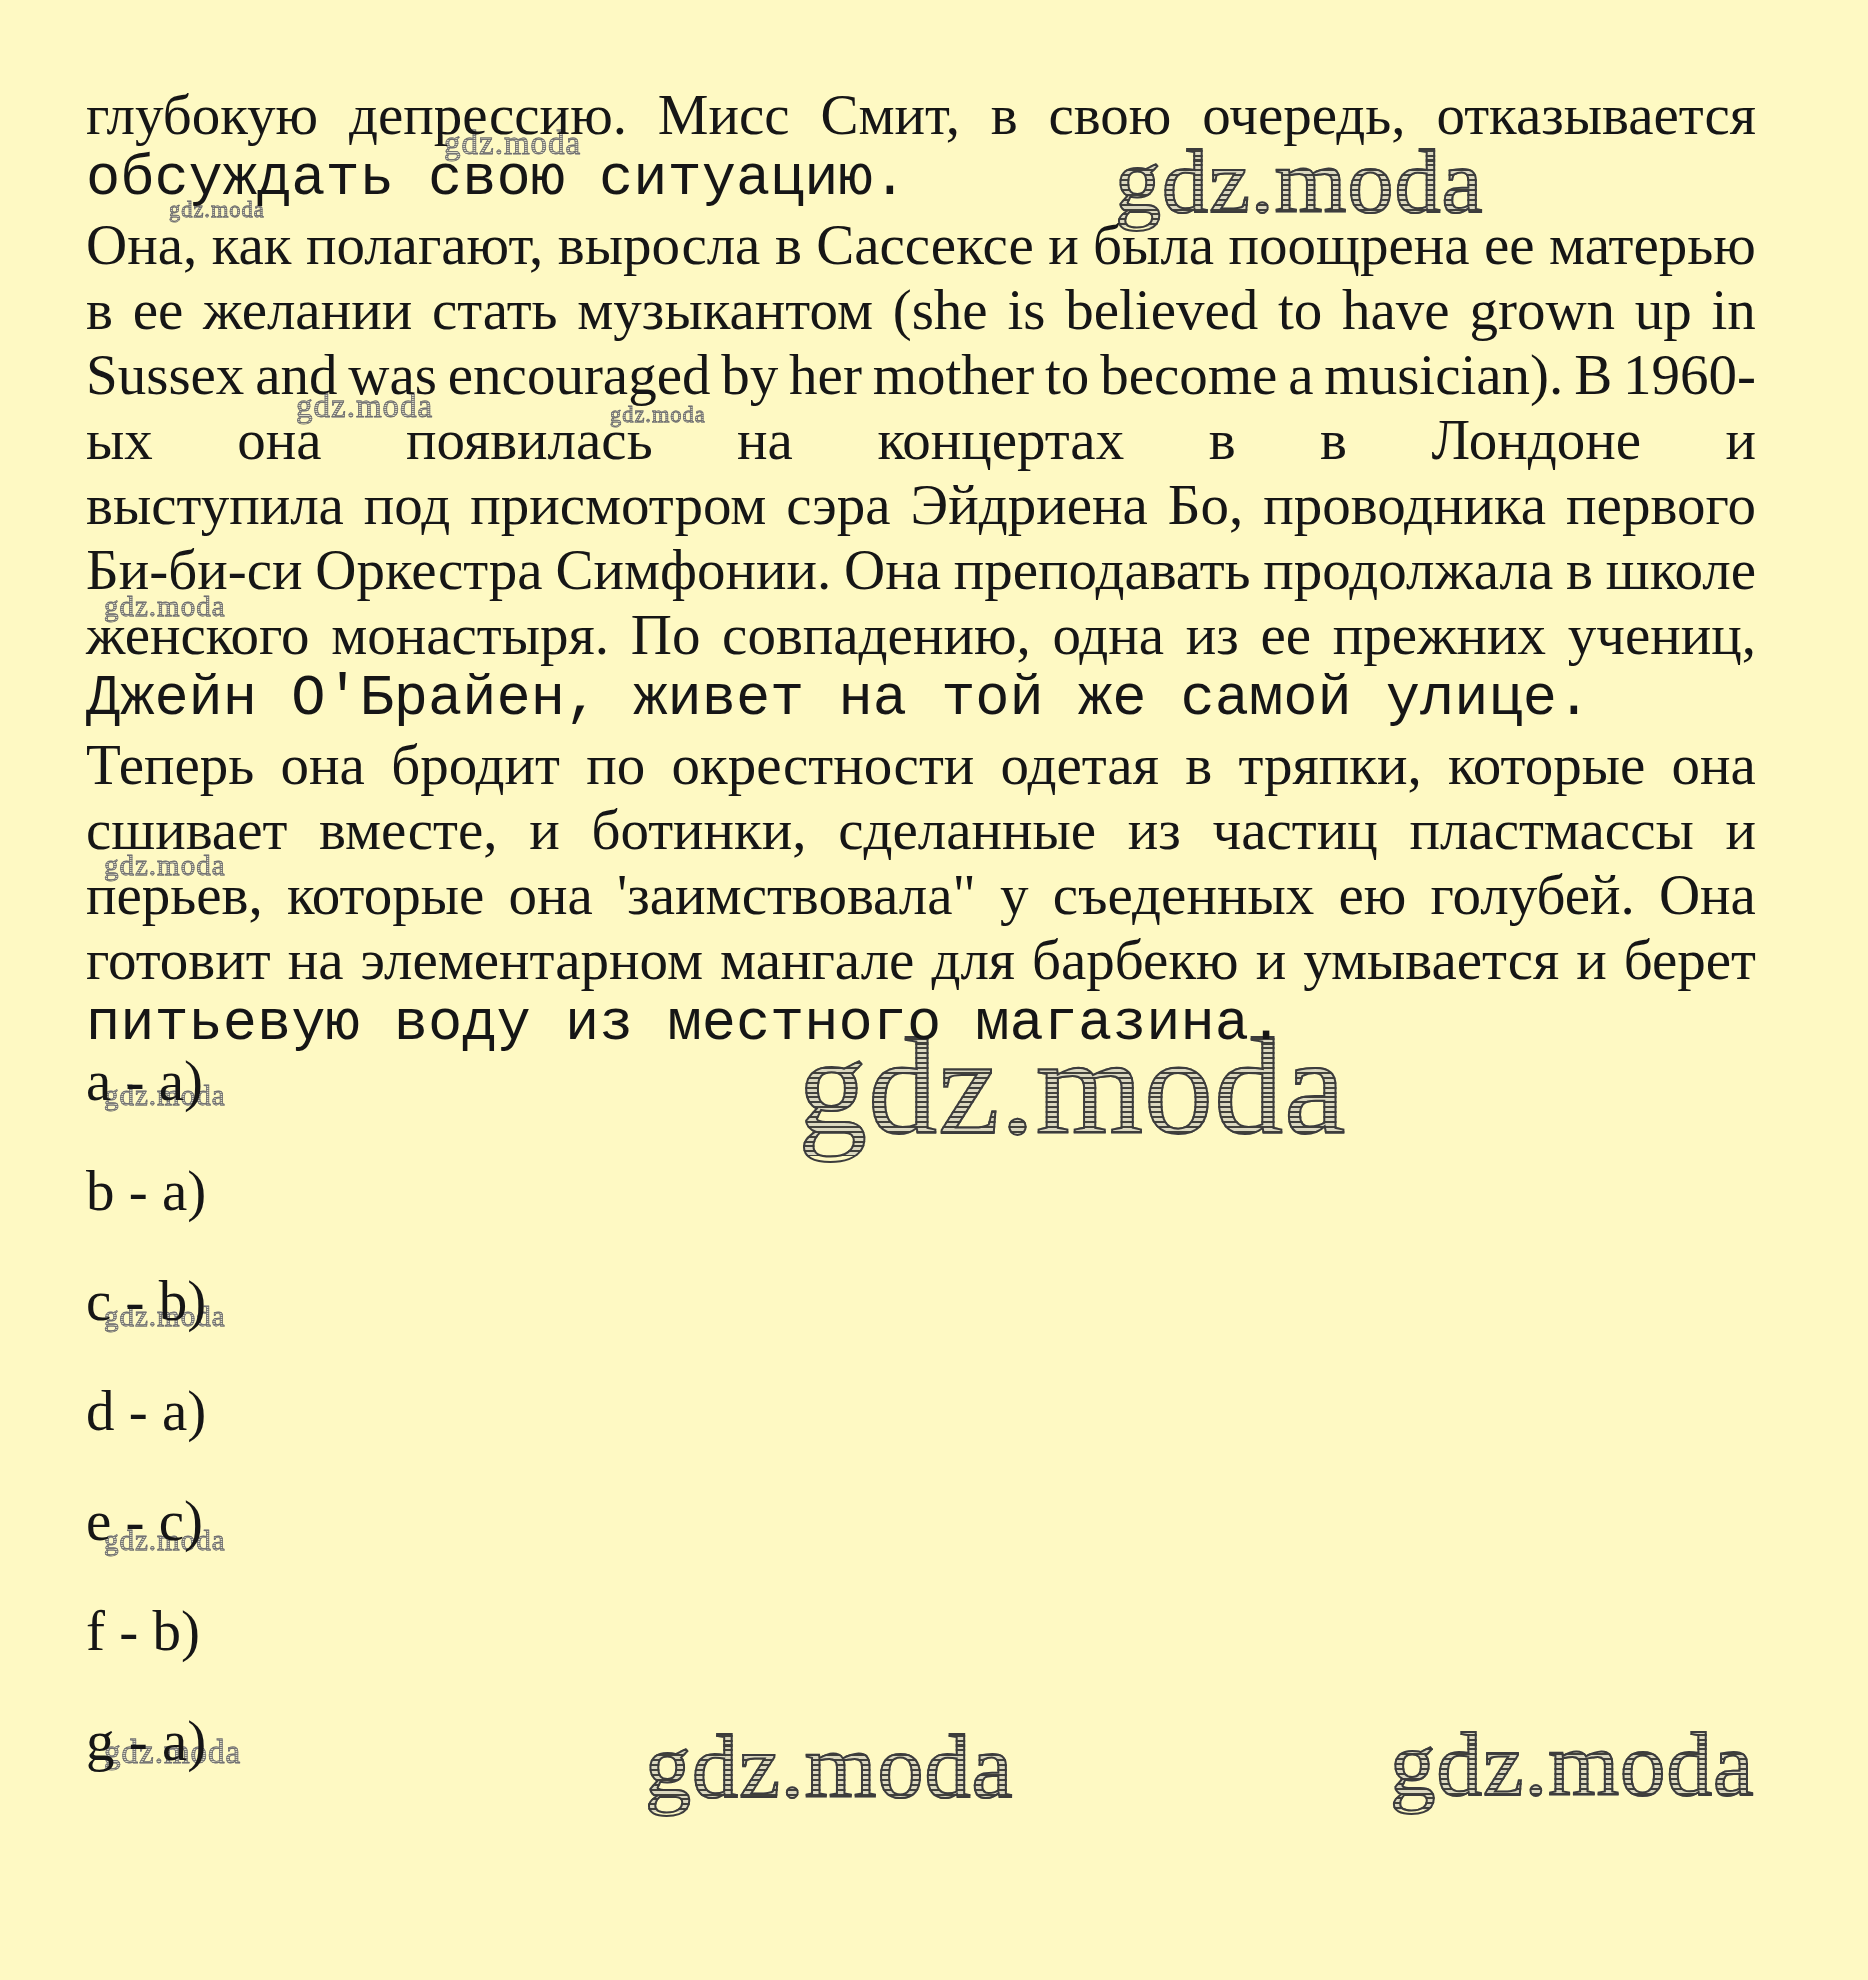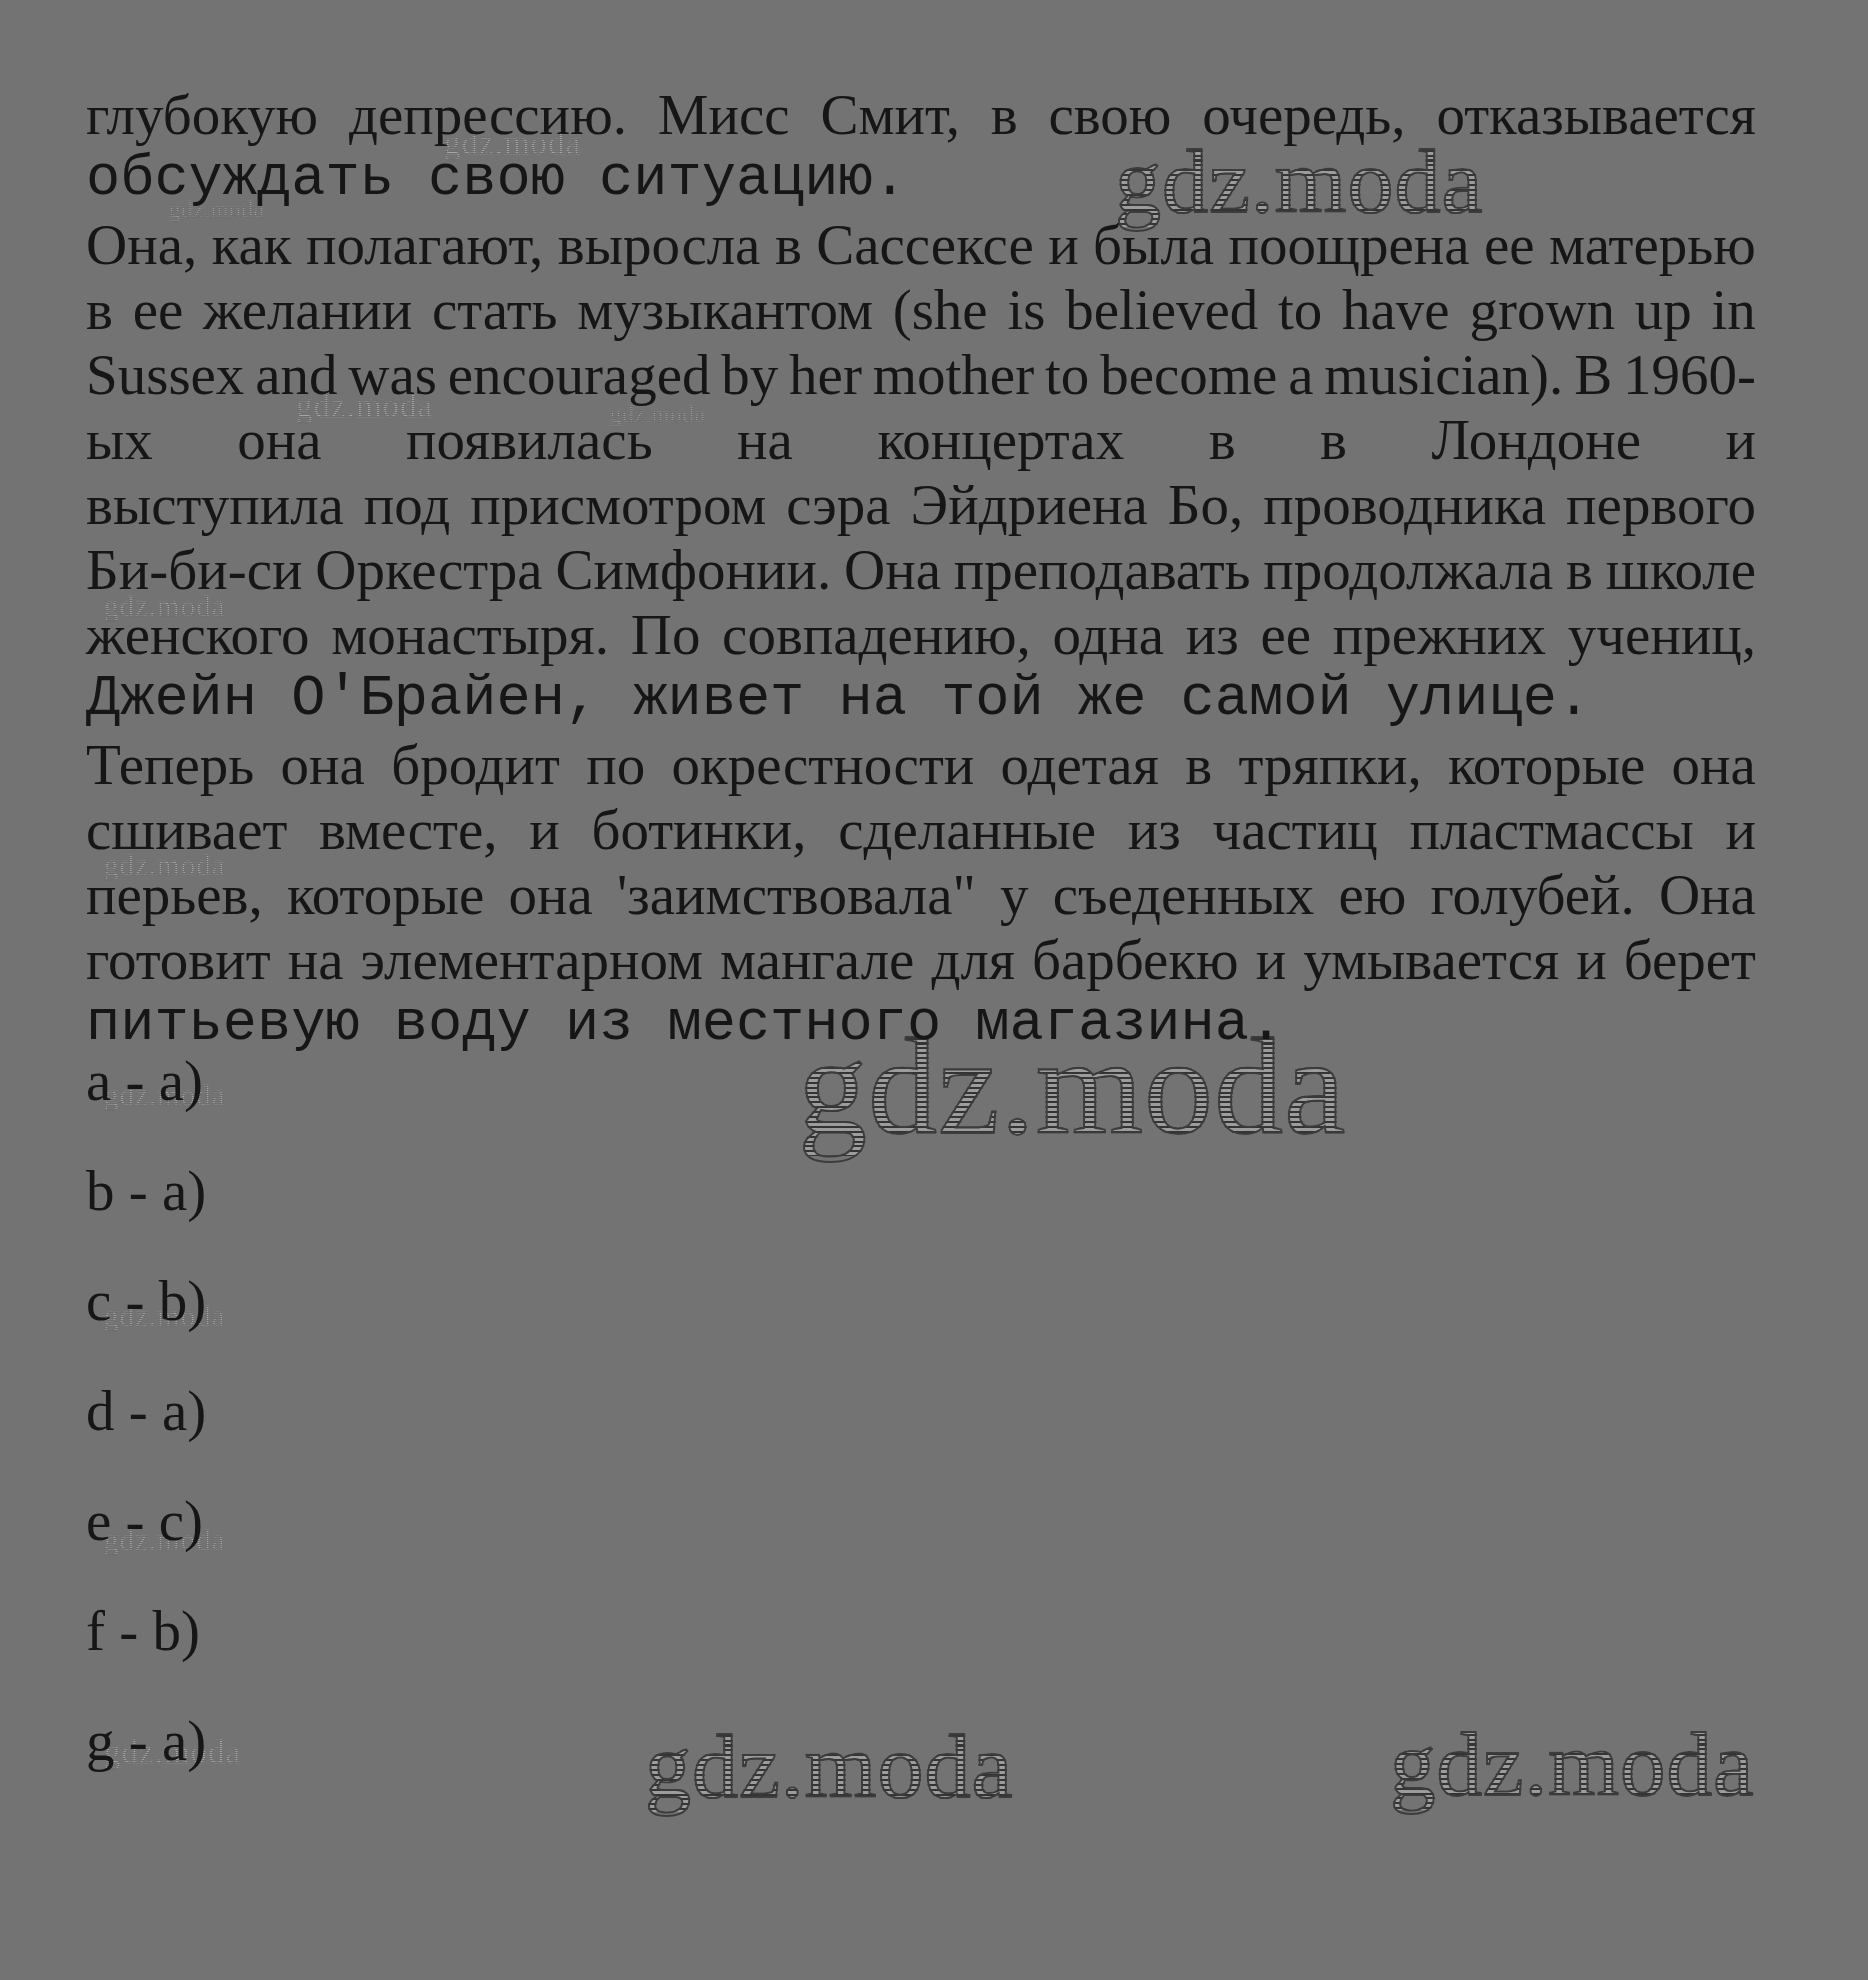--- a/index.html
+++ b/index.html
@@ -1,20 +1,20 @@
 <!DOCTYPE html>
 <html><head>
 <meta charset="utf-8">
 <title>Document</title>
 <style>
   html,body { margin:0; padding:0; background:#ffffff; }
   .page {
     position:relative;
     width:1869px; height:1981px;
-    background:#737373;
+    background:#fef9c3;
     overflow:hidden;
     font-family:"Liberation Serif","DejaVu Serif",serif;
   }
   .text-block {
     position:absolute;
     top:82px; left:86px; width:1670px;
     font-size:57px; line-height:65px;
     color:#161616;
     z-index:2;
   }

